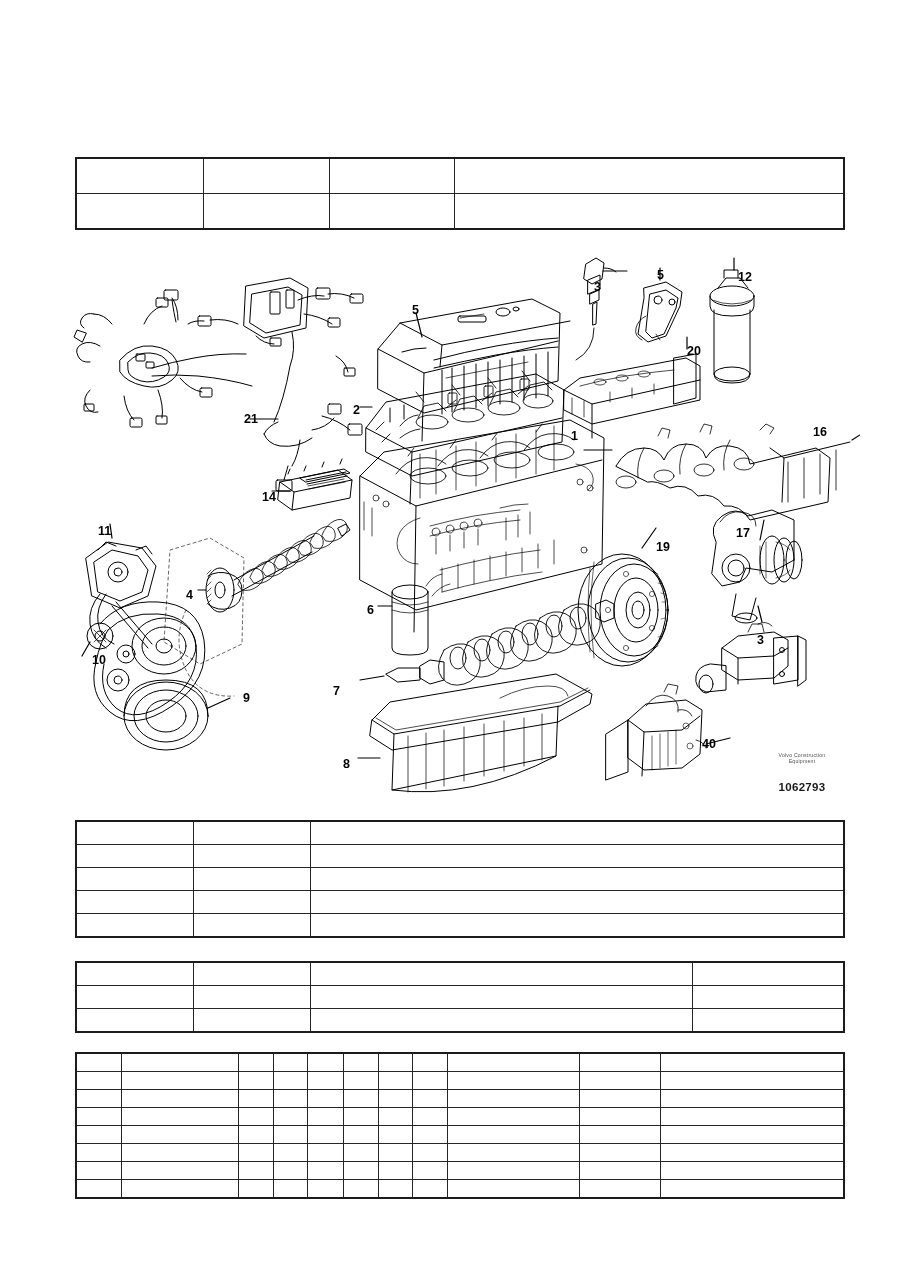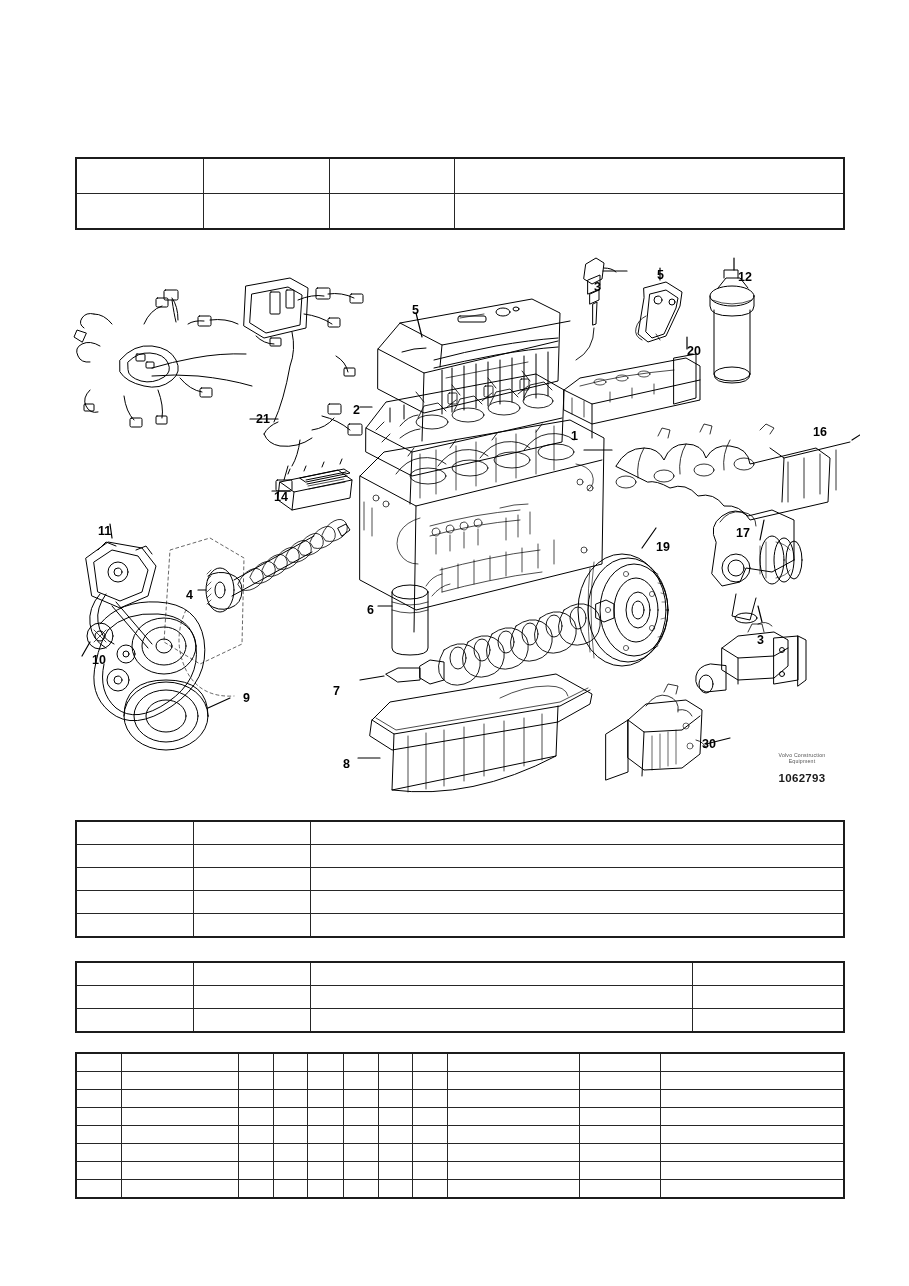--- a/index.html
+++ b/index.html
@@ -50,21 +50,21 @@
   #watermark{
     position:absolute;left:752px;top:752px;width:100px;
     text-align:center;color:#1a1a1a;
   }
   #watermark .wm-line{
     font-size:5.2px;letter-spacing:.2px;line-height:6.4px;
     font-family:"Liberation Sans",sans-serif;opacity:.78;
   }
   #watermark .wm-num{
     font-size:11.5px;font-weight:bold;letter-spacing:.3px;
-    margin-top:7px;font-family:"Liberation Sans",sans-serif;
+    margin-top:16px;font-family:"Liberation Sans",sans-serif;
   }
 </style>
 </head>
 <body>
 
 <div class="page">
 
   <table class="parts-table" id="table-top">
     <colgroup>
       <col style="width:127px">
@@ -528,28 +528,28 @@
     <div class="callout" style="left:126px;top:339px">4</div>
     <div class="callout" style="left:352px;top:54px">5</div>
     <div class="callout" style="left:307px;top:354px">6</div>
     <div class="callout" style="left:273px;top:435px">7</div>
     <div class="callout" style="left:283px;top:508px">8</div>
     <div class="callout" style="left:183px;top:442px">9</div>
     <div class="callout" style="left:32px;top:404px">10</div>
     <div class="callout" style="left:38px;top:275px">11</div>
     <div class="callout" style="left:678px;top:21px">12</div>
     <div class="callout" style="left:597px;top:19px">5</div>
-    <div class="callout" style="left:214px;top:241px">14</div>
+    <div class="callout" style="left:202px;top:241px">14</div>
     <div class="callout" style="left:697px;top:384px">3</div>
     <div class="callout" style="left:753px;top:176px">16</div>
     <div class="callout" style="left:676px;top:277px">17</div>
     <div class="callout" style="left:627px;top:95px">20</div>
     <div class="callout" style="left:596px;top:291px">19</div>
-    <div class="callout" style="left:642px;top:488px">30</div>
-    <div class="callout" style="left:196px;top:163px">21</div>
+    <div class="callout" style="left:642px;top:488px">40</div>
+    <div class="callout" style="left:184px;top:163px">21</div>
   </div>
 
   <div id="watermark">
     <div class="wm-line">Volvo Construction</div>
     <div class="wm-line">Equipment</div>
     <div class="wm-num">1062793</div>
   </div>
 
   <table class="parts-table" id="table-mid1">
     <colgroup>

